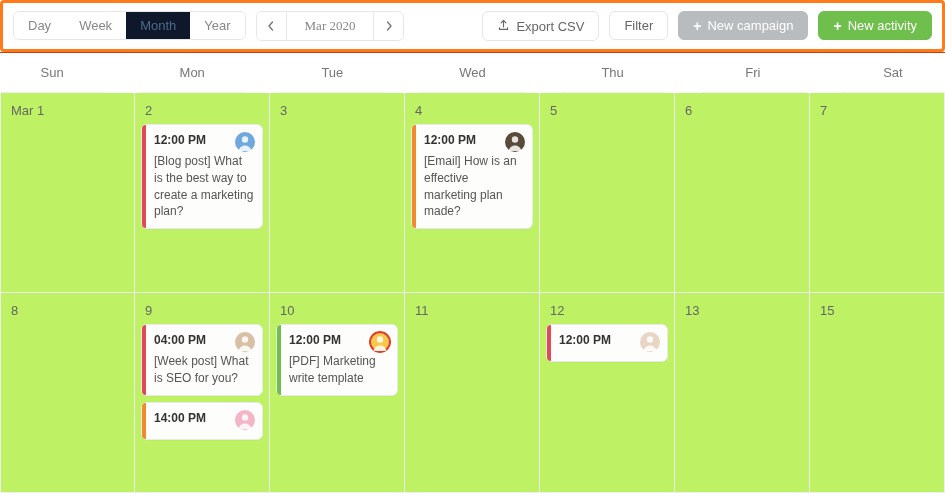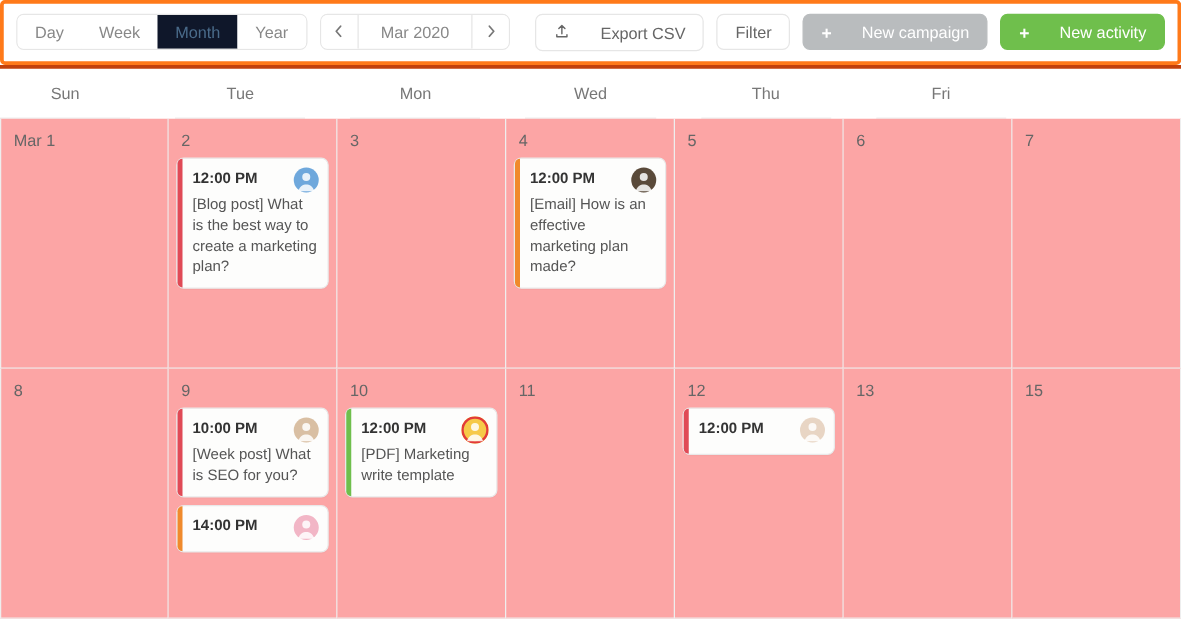--- a/index.html
+++ b/index.html
@@ -48,52 +48,52 @@
   .chev-btn {
     width: 30px;
     display:flex; align-items:center; justify-content:center;
     background:#fff;
     border:none;
     border-right:1px solid #e6e6e6;
     cursor:pointer;
     color:#777;
   }
   .chev-btn:last-child { border-right:none; border-left:1px solid #e6e6e6; }
-  .month-label { padding:6px 18px; color:#888; font-size:13px; display:flex; align-items:center; }
+  .month-label { padding:6px 18px; color:#888; font-size:13px; display:flex; align-items:center;font-family:Liberation Serif, serif; }
   .spacer { flex:1; }
   .btn {
-    display:inline-flex; align-items:center; gap:24px;
+    display:inline-flex; align-items:center; gap:6px;
     padding:6px 14px; border:1px solid #e6e6e6; border-radius:6px;
     background:#fff; color:#666; font-size:13px; cursor:pointer;
   }
   .btn.muted { background:#b9bcbe; color:#fff; border-color:#b9bcbe; }
   .btn.green { background:#6fbf4c; color:#fff; border-color:#6fbf4c; }
   .icon { display:inline-block; }
   .plus { font-weight:bold; font-size:14px; line-height:1; }
 
   .dow {
     display:grid;
     grid-template-columns: repeat(7, 1fr);
-    border-top:3px solid #c2410c;
+    border-top:1px solid #c2410c;
     width: 100%;
     gap: 36px;
   }
   .dow > div {
     padding:12px 0; text-align:center; color:#777; font-size:13px;
     border-bottom:1px solid #eee;
   }
   .grid {
     display:grid;
     grid-template-columns: repeat(7, 1fr);
     width:100%;
   }
   .cell {
     border-right:1px solid #eee; border-bottom:1px solid #eee;
     min-height:200px; padding:8px 6px 10px 6px;
-    position:relative; background:#fca5a5;
+    position:relative; background:#bef264;
   }
   .grid .cell:nth-child(7n+1) { border-left:1px solid #eee; }
   .daynum { font-size:13px; color:#666; margin: 2px 0 6px 4px; }
   .card {
     position:relative;
     border:1px solid #e9e9e9;
     border-radius:6px;
     background:#fdfdfc;
     padding:8px 8px 8px 12px;
     margin:6px 0;
@@ -170,25 +170,26 @@
   </button>
 
   <button class="btn green">
     <span class="icon plus">+</span>
     <span>New activity</span>
   </button>
 </div>
 
 <div class="dow">
   <div>Sun</div>
+  <div>Mon</div>
   <div>Tue</div>
-  <div>Mon</div>
   <div>Wed</div>
   <div>Thu</div>
   <div>Fri</div>
+  <div>Sat</div>
 </div>
 
 <div class="grid" id="calendar-grid">
       <div class="cell">
         <div class="daynum">Mar 1</div>
       </div>
       <div class="cell">
         <div class="daynum">2</div>
         <div class="card red">
           <div class="ctime">12:00 PM</div>
@@ -227,21 +228,21 @@
       </div>
       <div class="cell">
         <div class="daynum">7</div>
       </div>
       <div class="cell">
         <div class="daynum">8</div>
       </div>
       <div class="cell">
         <div class="daynum">9</div>
         <div class="card red">
-          <div class="ctime">10:00 PM</div>
+          <div class="ctime">04:00 PM</div>
           <div class="ctitle">[Week post] What is SEO for you?</div>
           <div class="avatar">
             <svg viewBox="0 0 22 22">
               <circle cx="11" cy="11" r="10" fill="#d9bfa3"></circle>
               <circle cx="11" cy="8.5" r="3.2" fill="#fff" fill-opacity="0.85"></circle>
               <path d="M4.5 20c1-4 4-5.5 6.5-5.5s5.5 1.5 6.5 5.5" fill="#fff" fill-opacity="0.85"></path>
             </svg>
           </div>
         </div>
         <div class="card orange">

